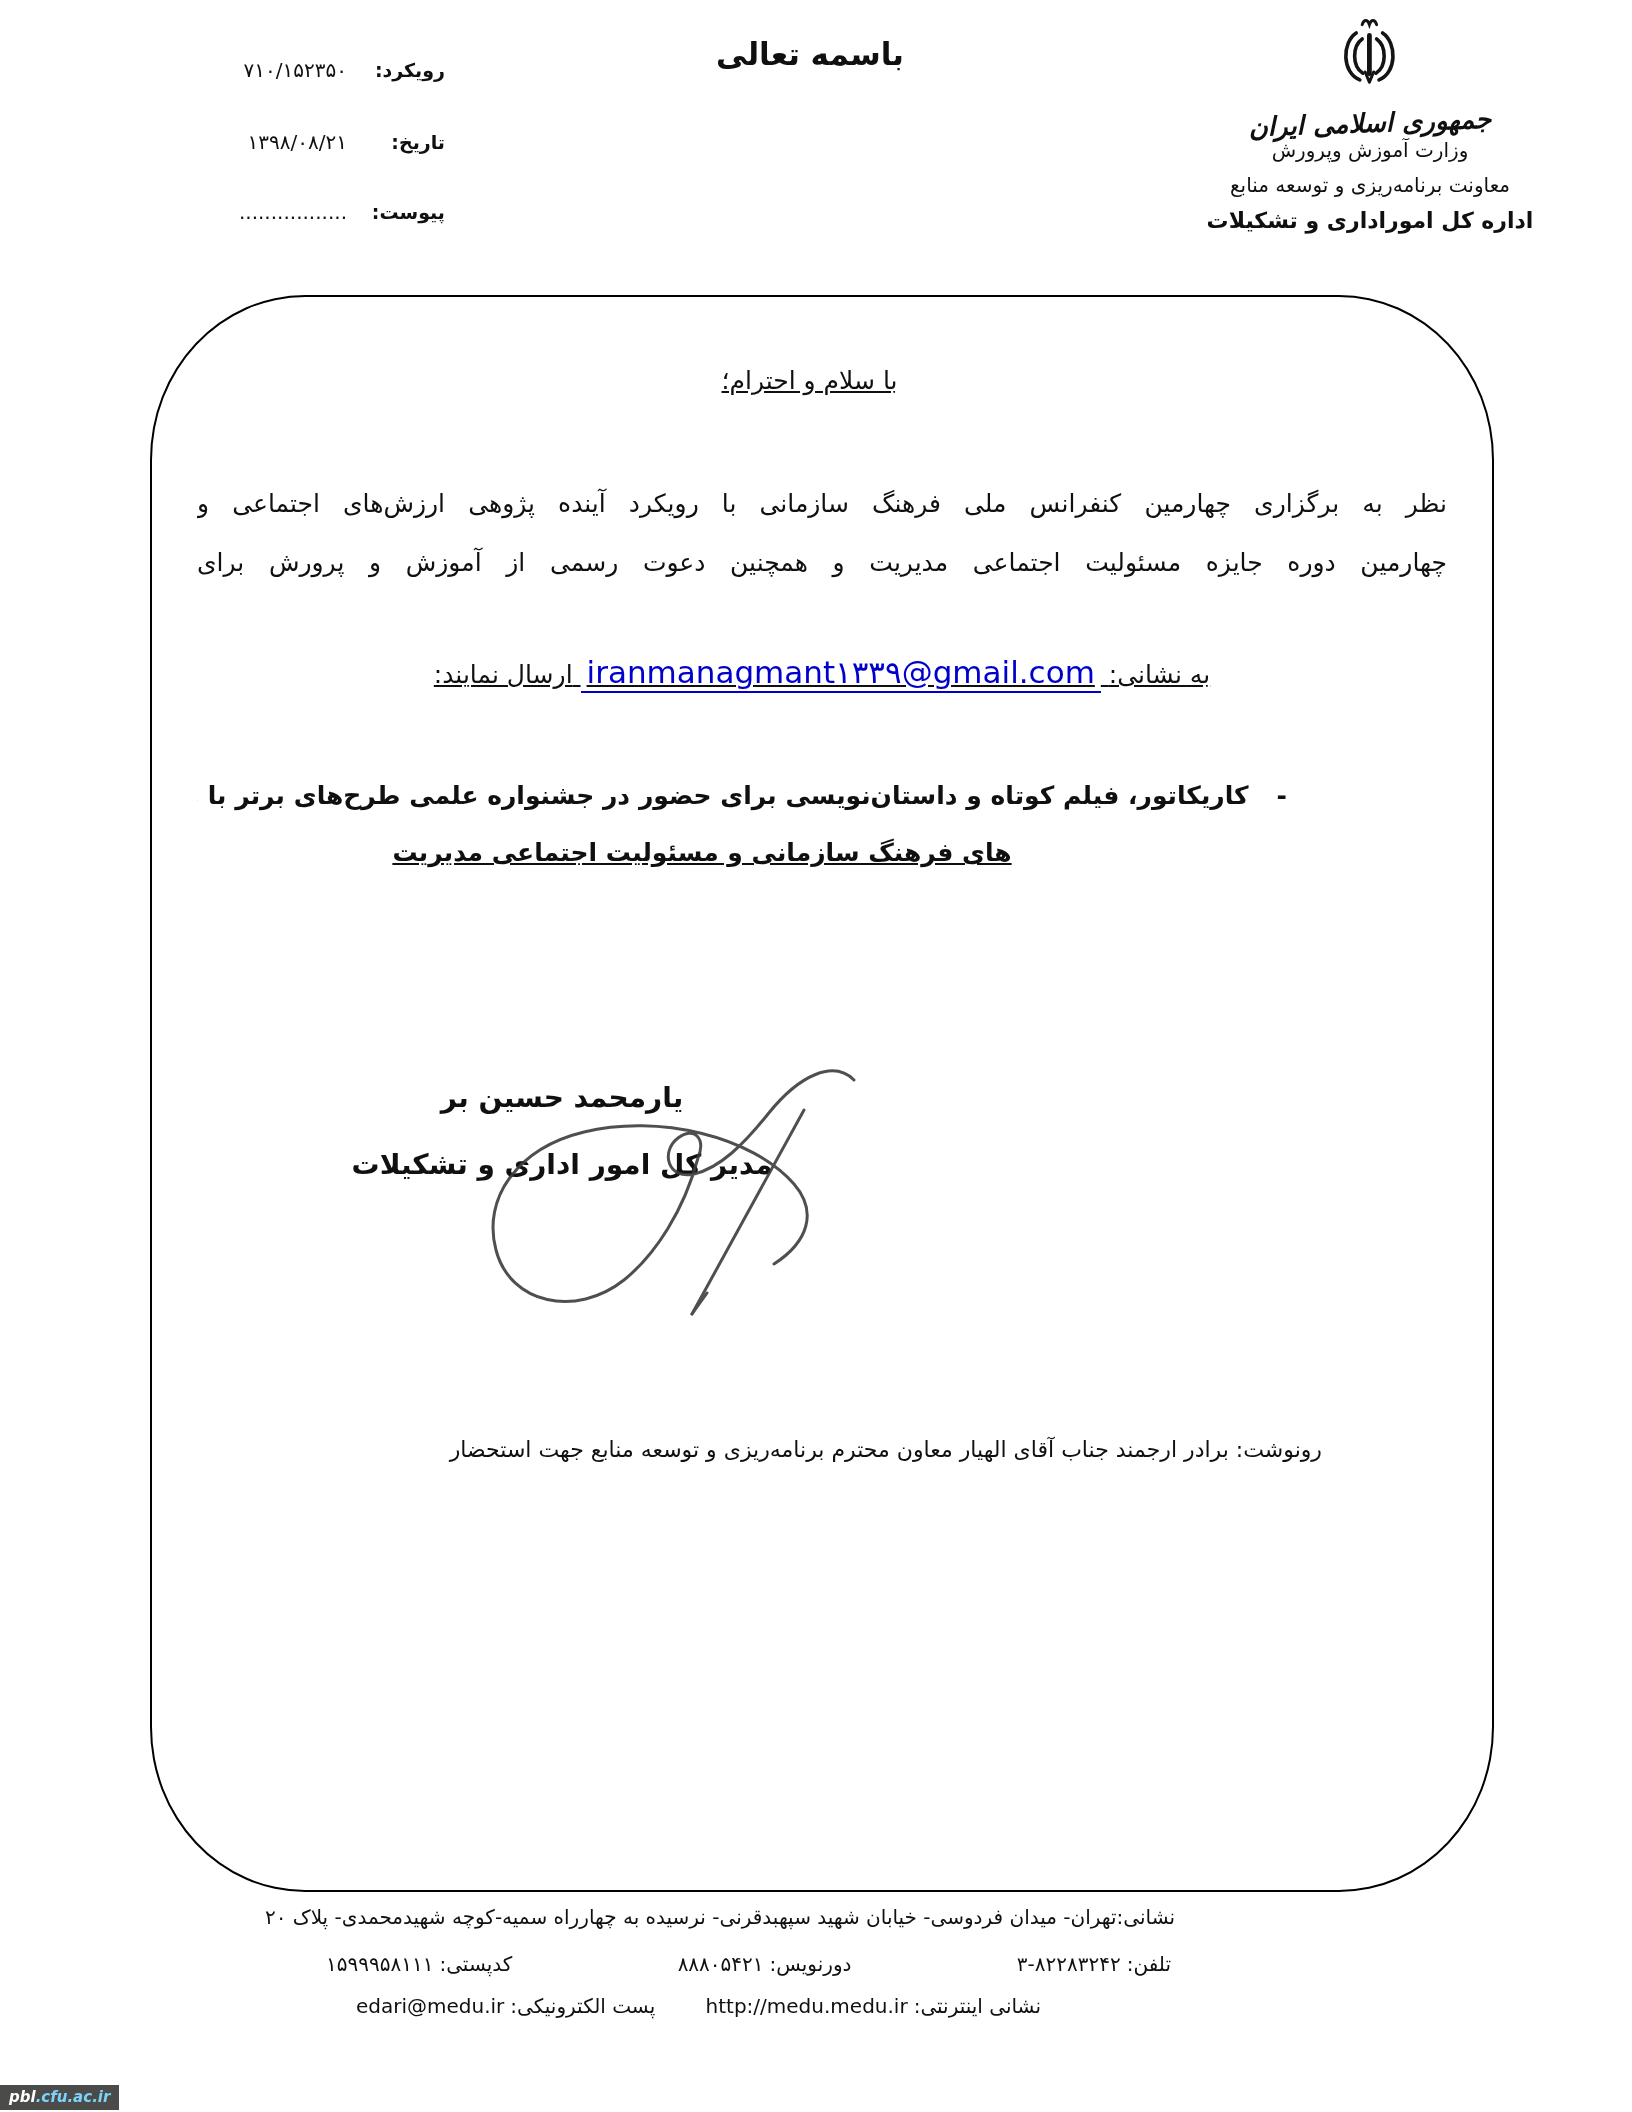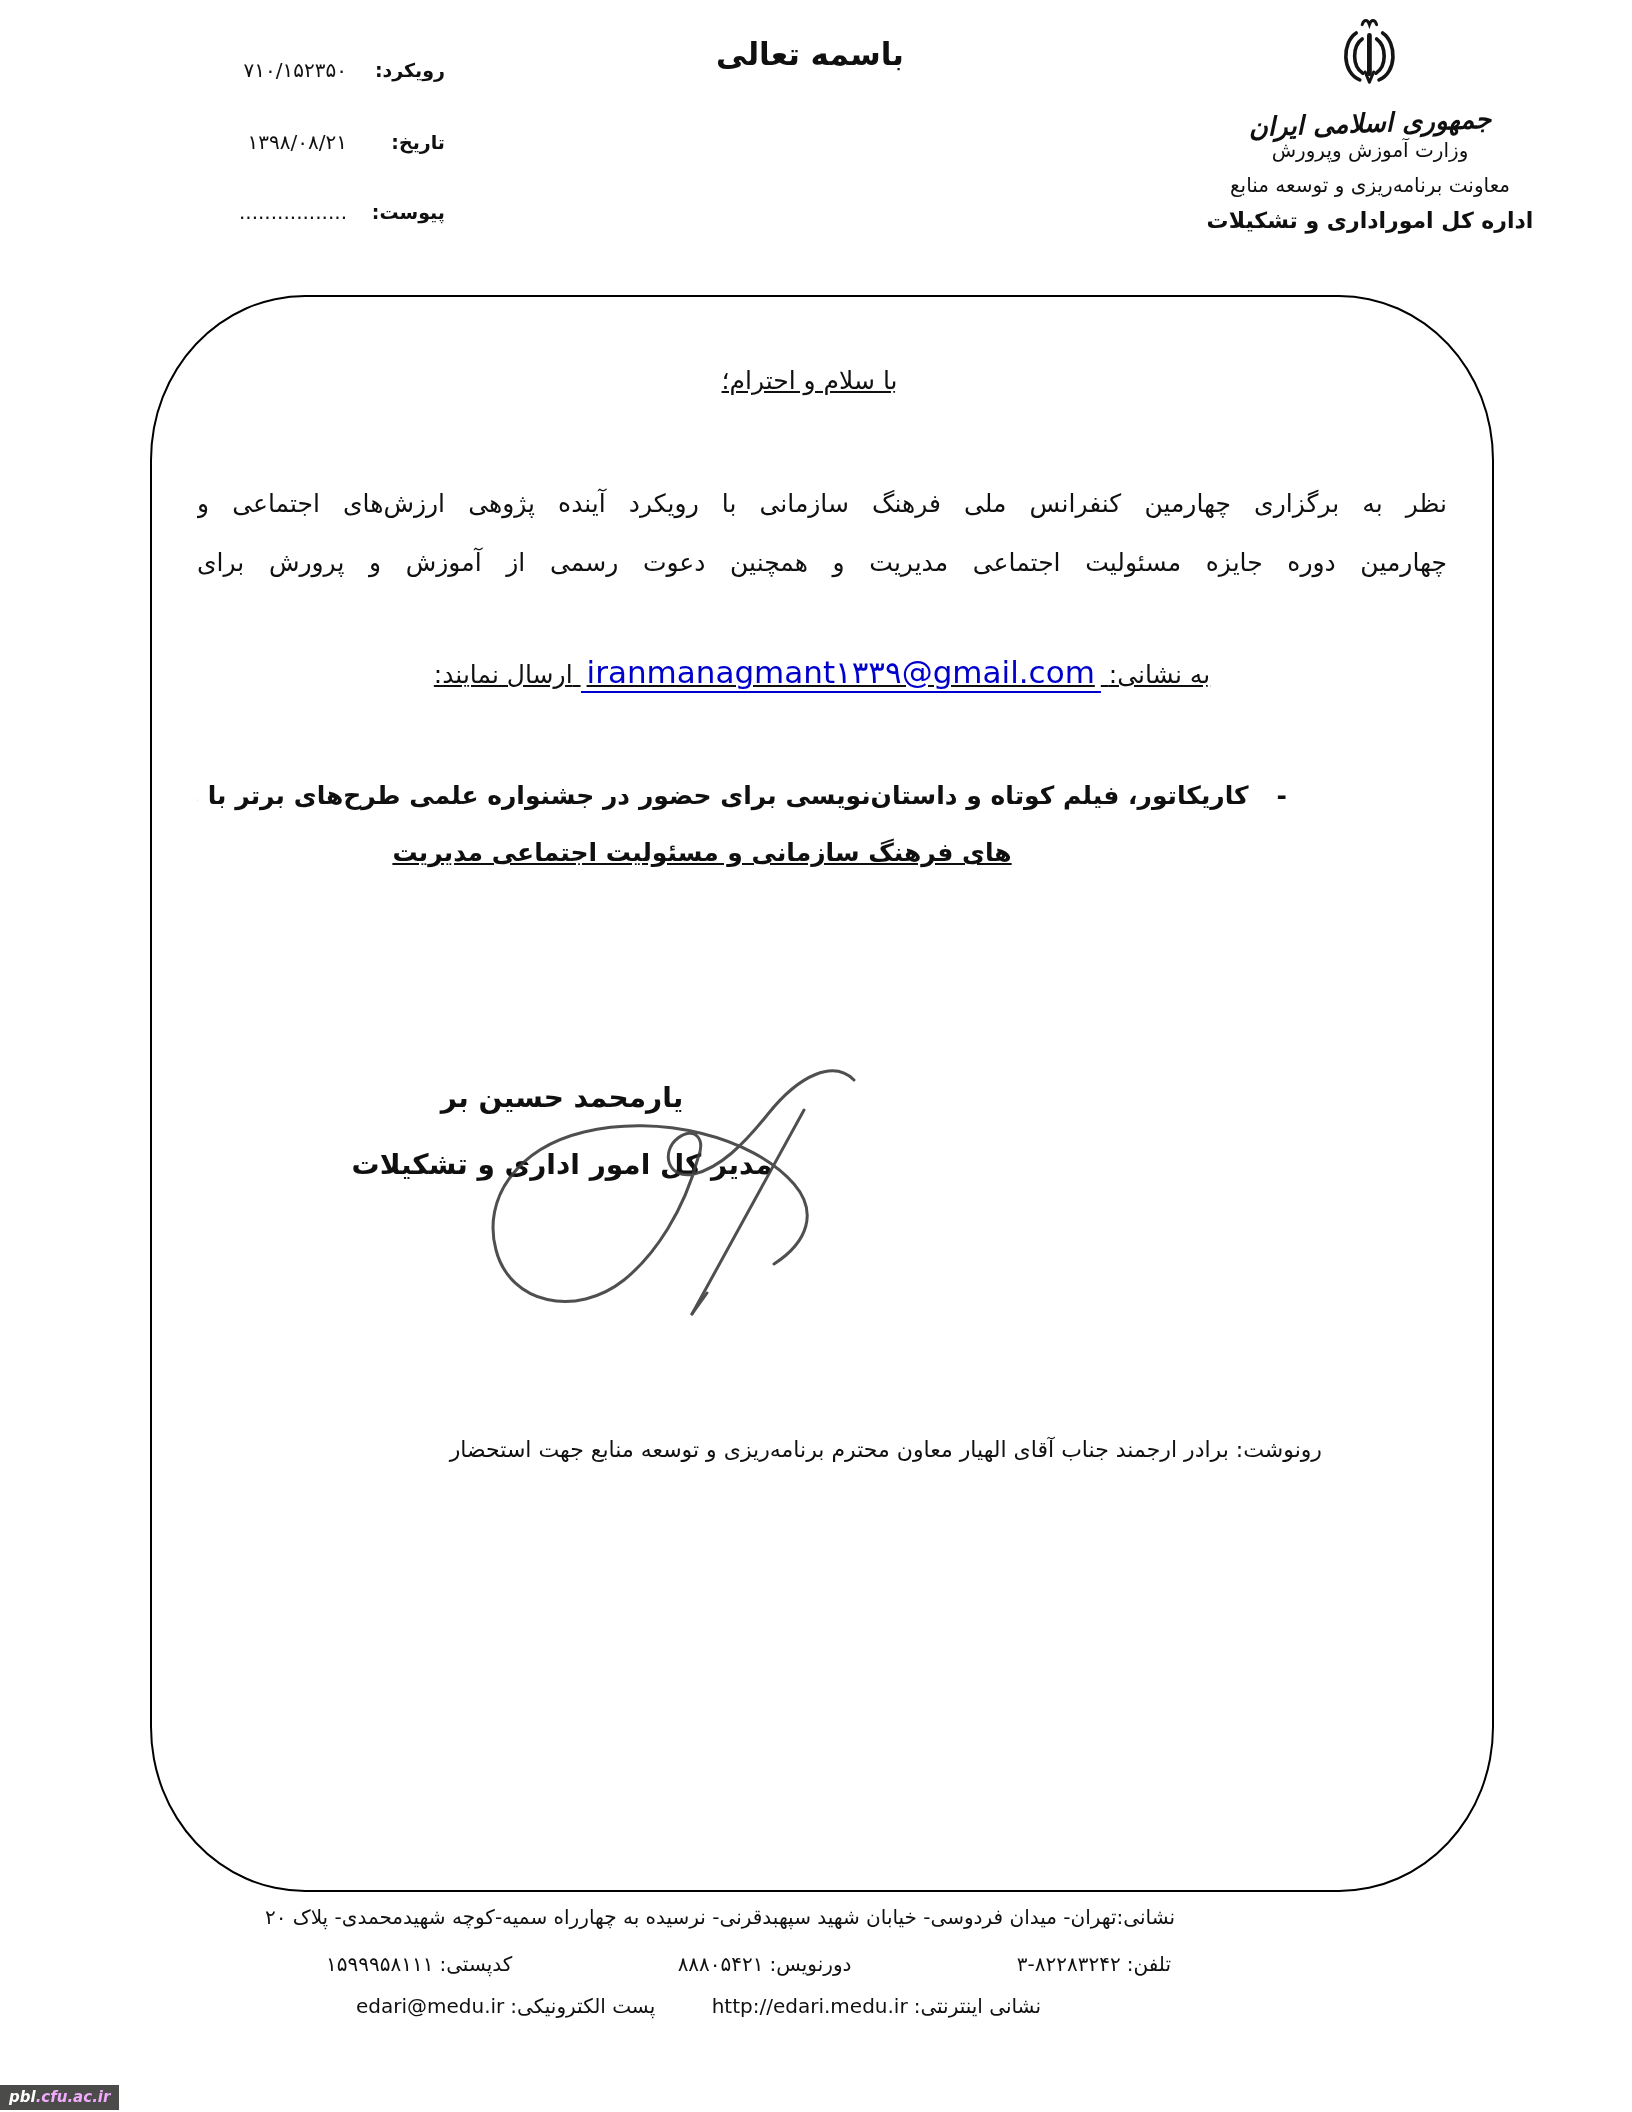--- a/index.html
+++ b/index.html
@@ -91,21 +91,21 @@
   .fgroup{display:flex;direction:rtl;align-items:baseline;white-space:nowrap;gap:6px;}
   .flink{cursor:pointer;}
 
   
   .wm{
     position:absolute;left:0;top:2085px;
     background:#4b4b49;color:#ffffff;
     font-style:italic;font-weight:bold;font-size:15px;
     padding:3px 9px 4px 9px;line-height:18px;white-space:nowrap;
   }
-  .wm .wm-suffix{color:#f0abfc;}
+  .wm .wm-suffix{color:#7dd3fc;}
 </style>
 </head>
 <body>
 
 <div class="page">
 
   <div class="meta-row meta-1">
     <span class="lbl">رویکرد:</span>
     <span class="val ltr">۷۱۰/۱۵۲۳۵۰</span>
   </div>
@@ -183,21 +183,21 @@
     </span>
     <span class="fgroup">
       <span>کدپستی:</span>
       <span class="ltr">۱۵۹۹۹۵۸۱۱۱</span>
     </span>
   </div>
 
   <div class="f3">
     <span class="fgroup">
       <span>نشانی اینترنتی:</span>
-      <span class="ltr flink">http://edari.medu.ir</span>
+      <span class="ltr flink">http://medu.medu.ir</span>
     </span>
     <span class="fgroup">
       <span>پست الکترونیکی:</span>
       <span class="ltr flink">edari@medu.ir</span>
     </span>
   </div>
 
   <div class="wm">
     <span>pbl</span><span class="wm-suffix">.cfu.ac.ir</span>
   </div>

